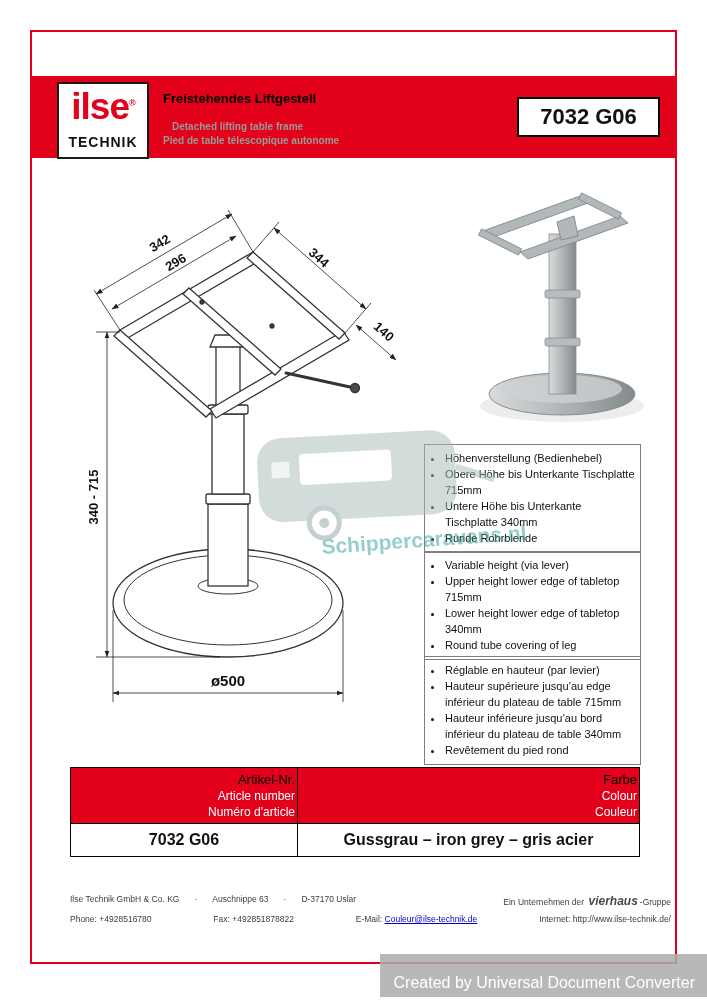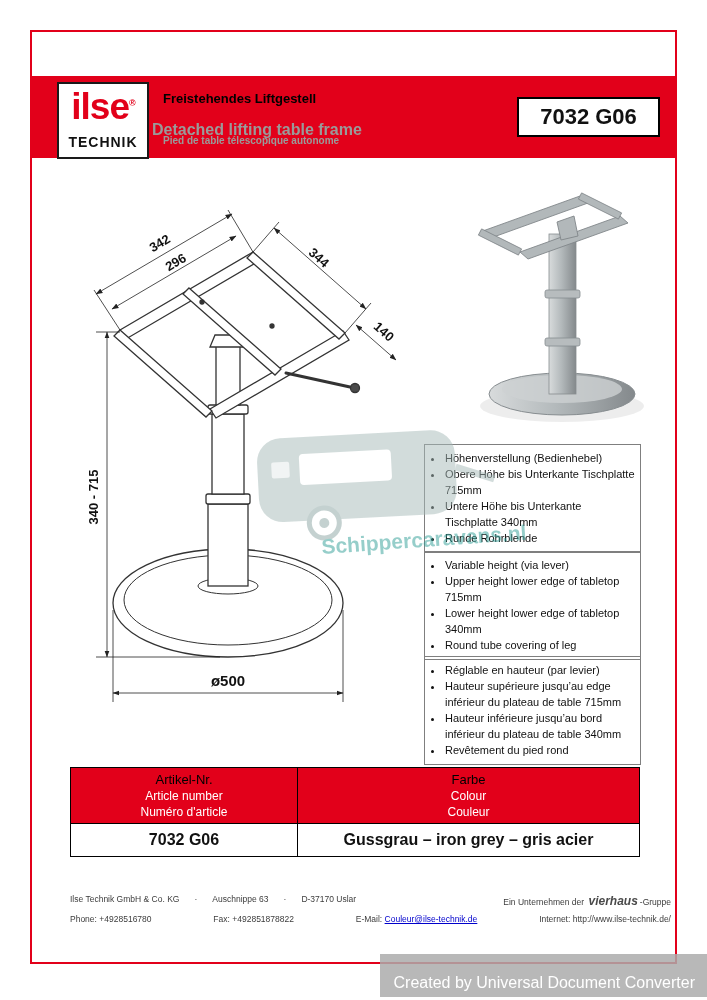--- a/index.html
+++ b/index.html
@@ -14,39 +14,39 @@
   .frame { position:absolute; left:30px; top:30px; width:647px; height:934px; border:2px solid #e2001a; }
   .band  { position:absolute; left:32px; top:76px; width:643px; height:82px; background:#e2001a; }
 
   .logo { position:absolute; left:57px; top:82px; width:92px; height:77px; background:#fff;
           border:2px solid #1a1a1a; display:flex; flex-direction:column; align-items:center; justify-content:center; z-index:3;gap:8px;}
   .logo-brand { color:#e2001a; font-weight:bold; font-size:37px; line-height:0.85; letter-spacing:-1px; }
   .logo-reg { font-size:9px; }
   .logo-sub { color:#111; font-weight:bold; font-size:14px; letter-spacing:1px; margin-top:3px; }
 
   .title-de { position:absolute; left:163px; top:91px;  font-size:13px; font-weight:bold; color:#000; z-index:3;}
-  .title-en { position:absolute; left:152px; top:121px; font-size:16px; font-weight:bold; color:#9a9a9a; z-index:3;}
+  .title-en { position:absolute; left:172px; top:121px; font-size:10px; font-weight:bold; color:#9a9a9a; z-index:3;}
   .title-fr { position:absolute; left:163px; top:135px; font-size:10px; font-weight:bold; color:#9a9a9a; z-index:3;}
 
   .artbox { position:absolute; left:517px; top:97px; width:143px; height:40px; background:#fff;
             border:2px solid #000; display:flex; align-items:center; justify-content:center;
             font-size:22px; font-weight:bold; z-index:3;}
 
   .draw  { position:absolute; left:50px;  top:205px; z-index:2;}
   .illus { position:absolute; left:462px; top:182px; z-index:2;}
 
   .ibox { position:absolute; left:424px; width:217px; border:1px solid #7f7f7f;
           padding:5px 4px; font-size:11px; line-height:1.4; background:transparent; z-index:2;}
   .ibox ul { margin:0; padding-left:15px; list-style:disc; }
   .ibox li { margin:1px 0; padding-left:1px; }
   #box-de { top:444px; } #box-en { top:551px; } #box-fr { top:656px; }
 
   .ptable { position:absolute; left:70px; top:767px; width:570px; border-collapse:collapse; z-index:2;}
   .ptable td { border:1px solid #000; }
-  .hcell { background:#e2001a; text-align:center; padding:4px 2px; }
+  .hcell { background:#e2001a; text-align:right; padding:4px 2px; }
   .h1 { font-size:13px; color:#000; }
   .h2 { font-size:12px; color:#fff; margin-top:2px; }
   .bcell { text-align:center; font-weight:bold; font-size:16px; height:33px; background:#fff; }
 
   .f1 { position:absolute; left:70px; right:36px; top:894px; display:flex; justify-content:space-between;
         align-items:flex-start; font-size:8.5px; color:#3c3c3c; z-index:2;}
   .f1 .sep { margin:0 15px; }
   .vh { font-size:12px; font-weight:bold; font-style:italic; color:#4a4a4a; margin:0 2px; }
   .f2 { position:absolute; left:70px; right:36px; top:914px; display:flex; justify-content:space-between;
         font-size:8.5px; color:#3c3c3c; z-index:2;}

